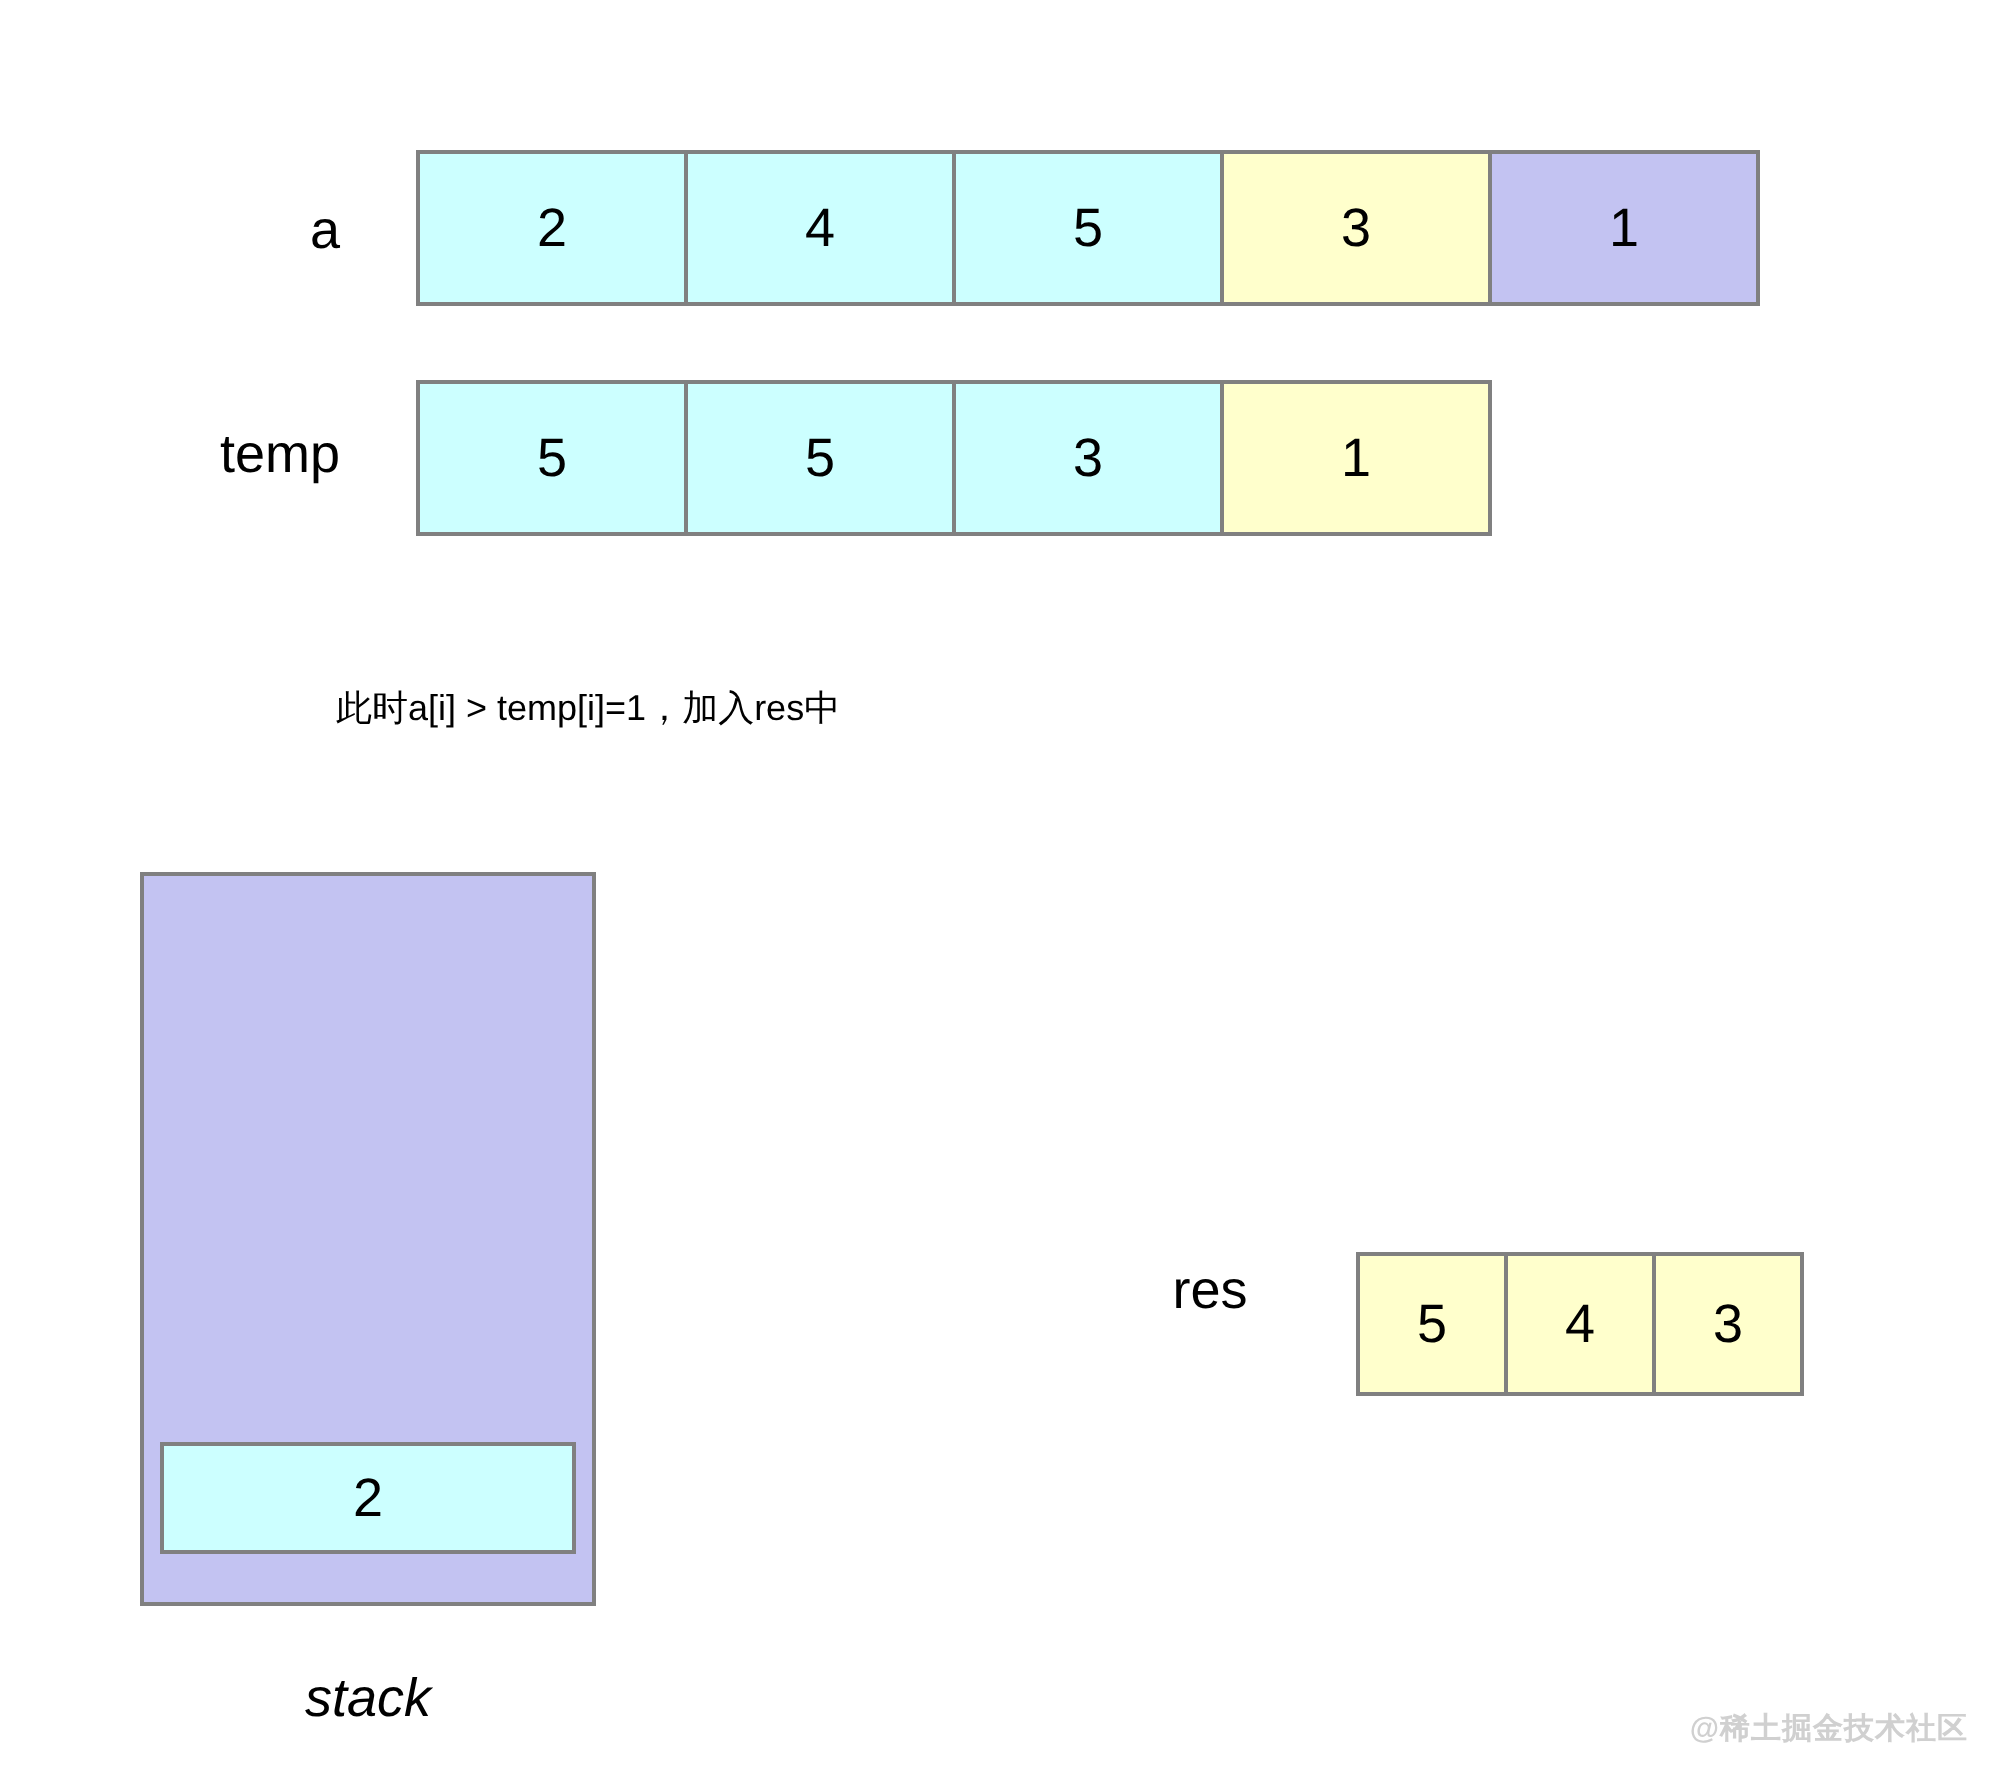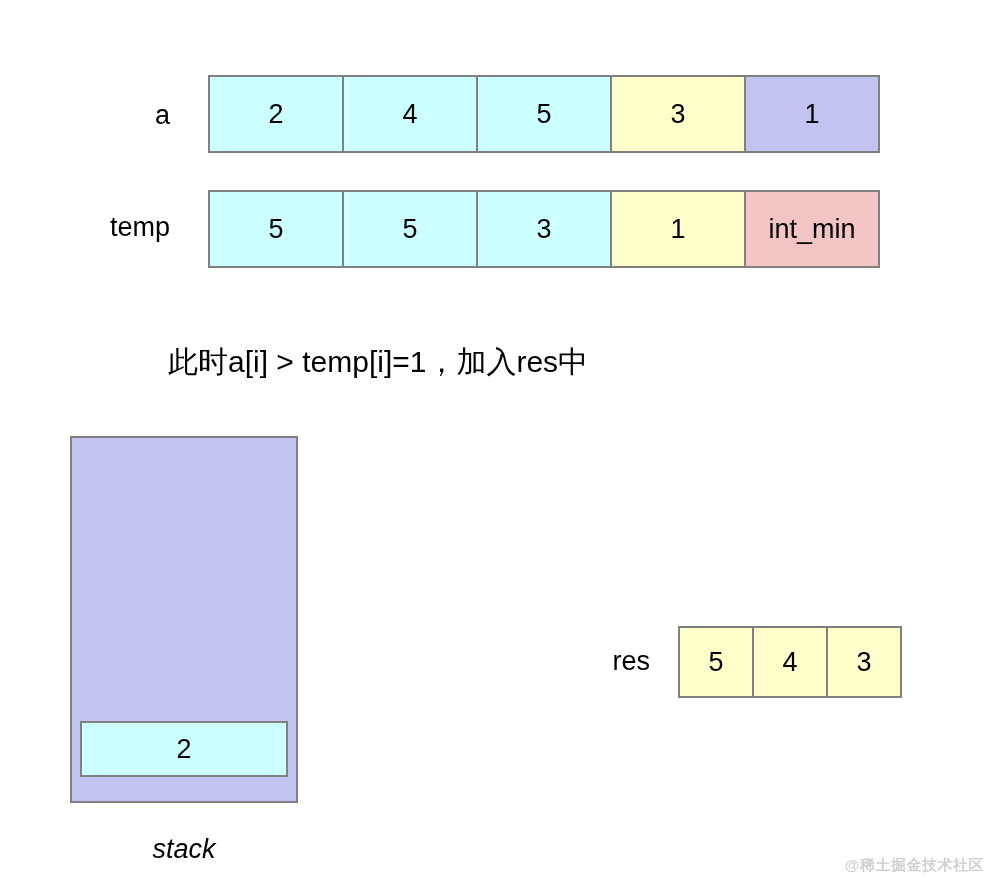--- a/index.html
+++ b/index.html
@@ -62,21 +62,21 @@
   #array-a .cell:last-child, #array-temp .cell:last-child { width: 136px; }
 
   #label-a    { left: 20px; top: 102px; width: 150px; }
   #label-temp { left: 20px; top: 214px; width: 150px; }
 
   
   #note {
     position: absolute;
     left: 168px;
     top: 344px;
-    font-size: 30px;
+    font-size: 18px;
     line-height: 1.2;
     white-space: nowrap;
     color: #000;
   }
 
   
   #stack-box {
     position: absolute;
     left: 70px;
     top: 436px;
@@ -120,22 +120,23 @@
     color: #000;
     font-style: italic;
   }
 
   
   #array-res { left: 678px; top: 626px; }
   #array-res .cell { width: 76px; height: 72px; }
 
   #label-res {
     left: 560px;
-    top: 648px;
+    top: 632px;
     width: 90px;
+    text-align: center;
   }
 
   
   #watermark {
     position: absolute;
     right: 16px;
     bottom: 18px;
     font-size: 15px;
     line-height: 1;
     color: #d0d0d0;
@@ -159,21 +160,20 @@
     <div class="cell c-purple">1</div>
   </div>
 
   <div class="row-label" id="label-temp">temp</div>
 
   <div class="array" id="array-temp">
     <div class="cell c-cyan">5</div>
     <div class="cell c-cyan">5</div>
     <div class="cell c-cyan">3</div>
     <div class="cell c-yellow">1</div>
-    <div class="cell c-pink">int_min</div>
   </div>
 
   <div id="note">此时a[i] &gt; temp[i]=1，加入res中</div>
 
   <div id="stack-box">
     <div id="stack-items">
       <div class="stack-cell">2</div>
     </div>
   </div>
   <div id="label-stack">stack</div>

